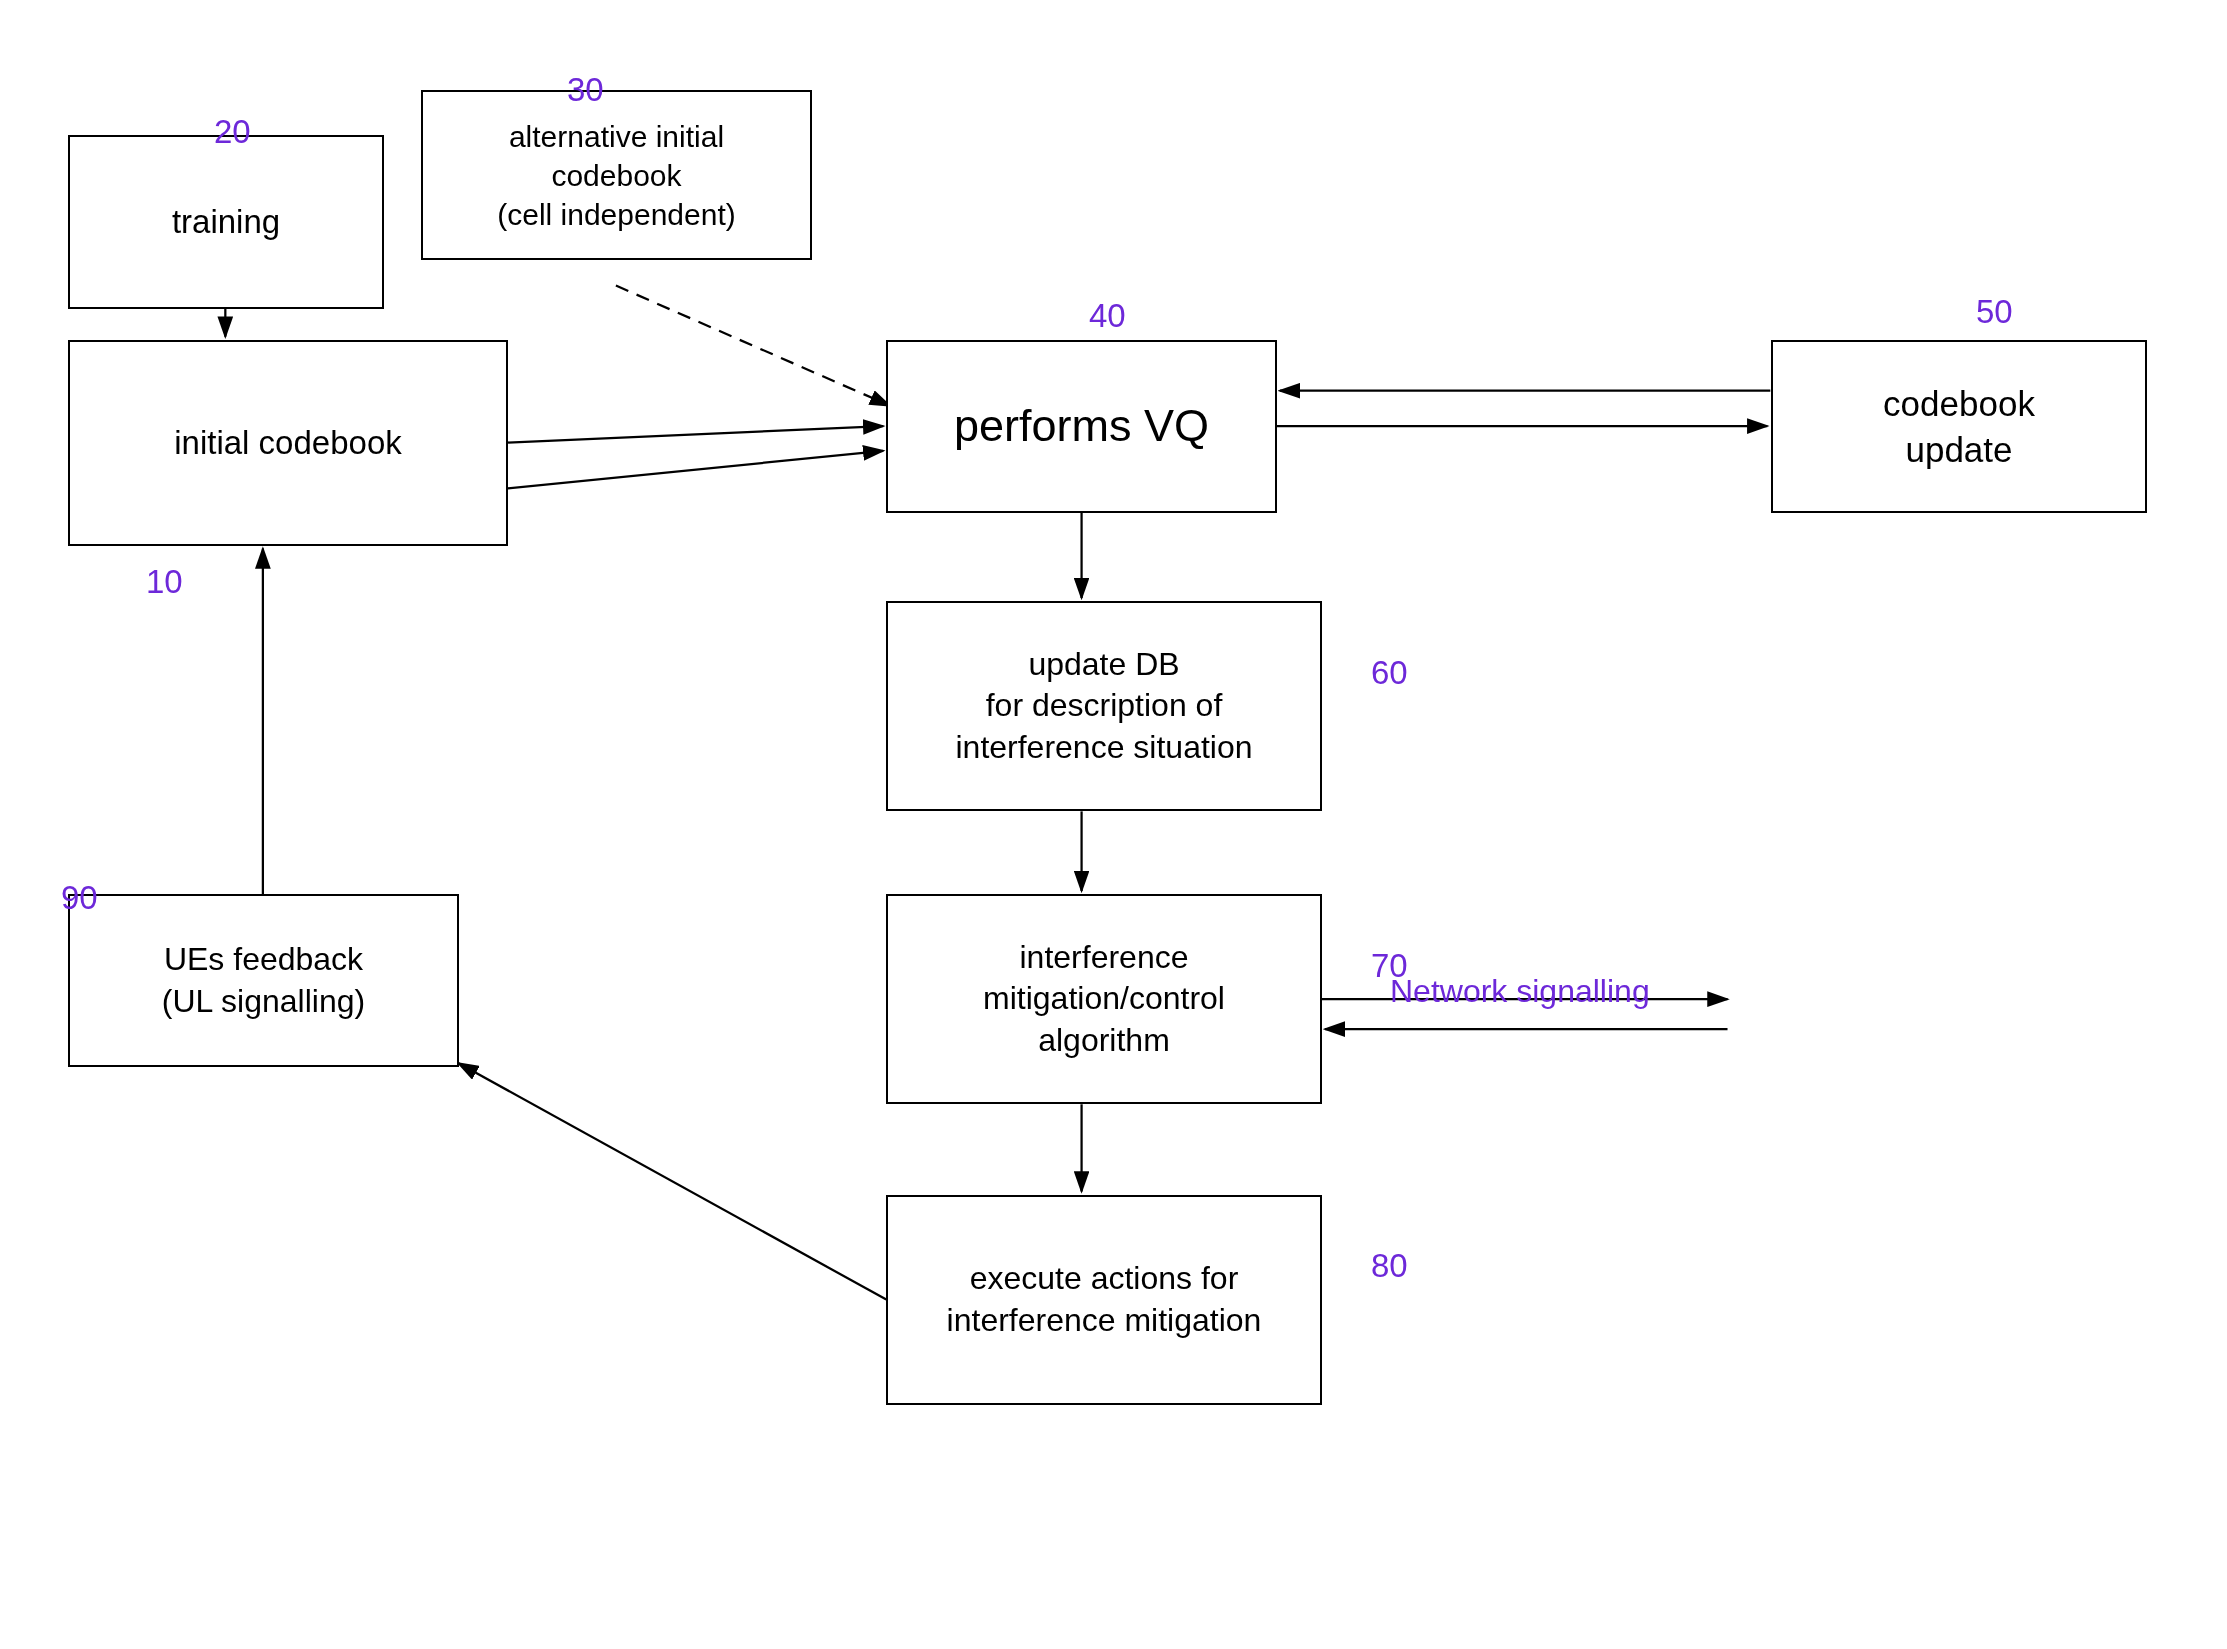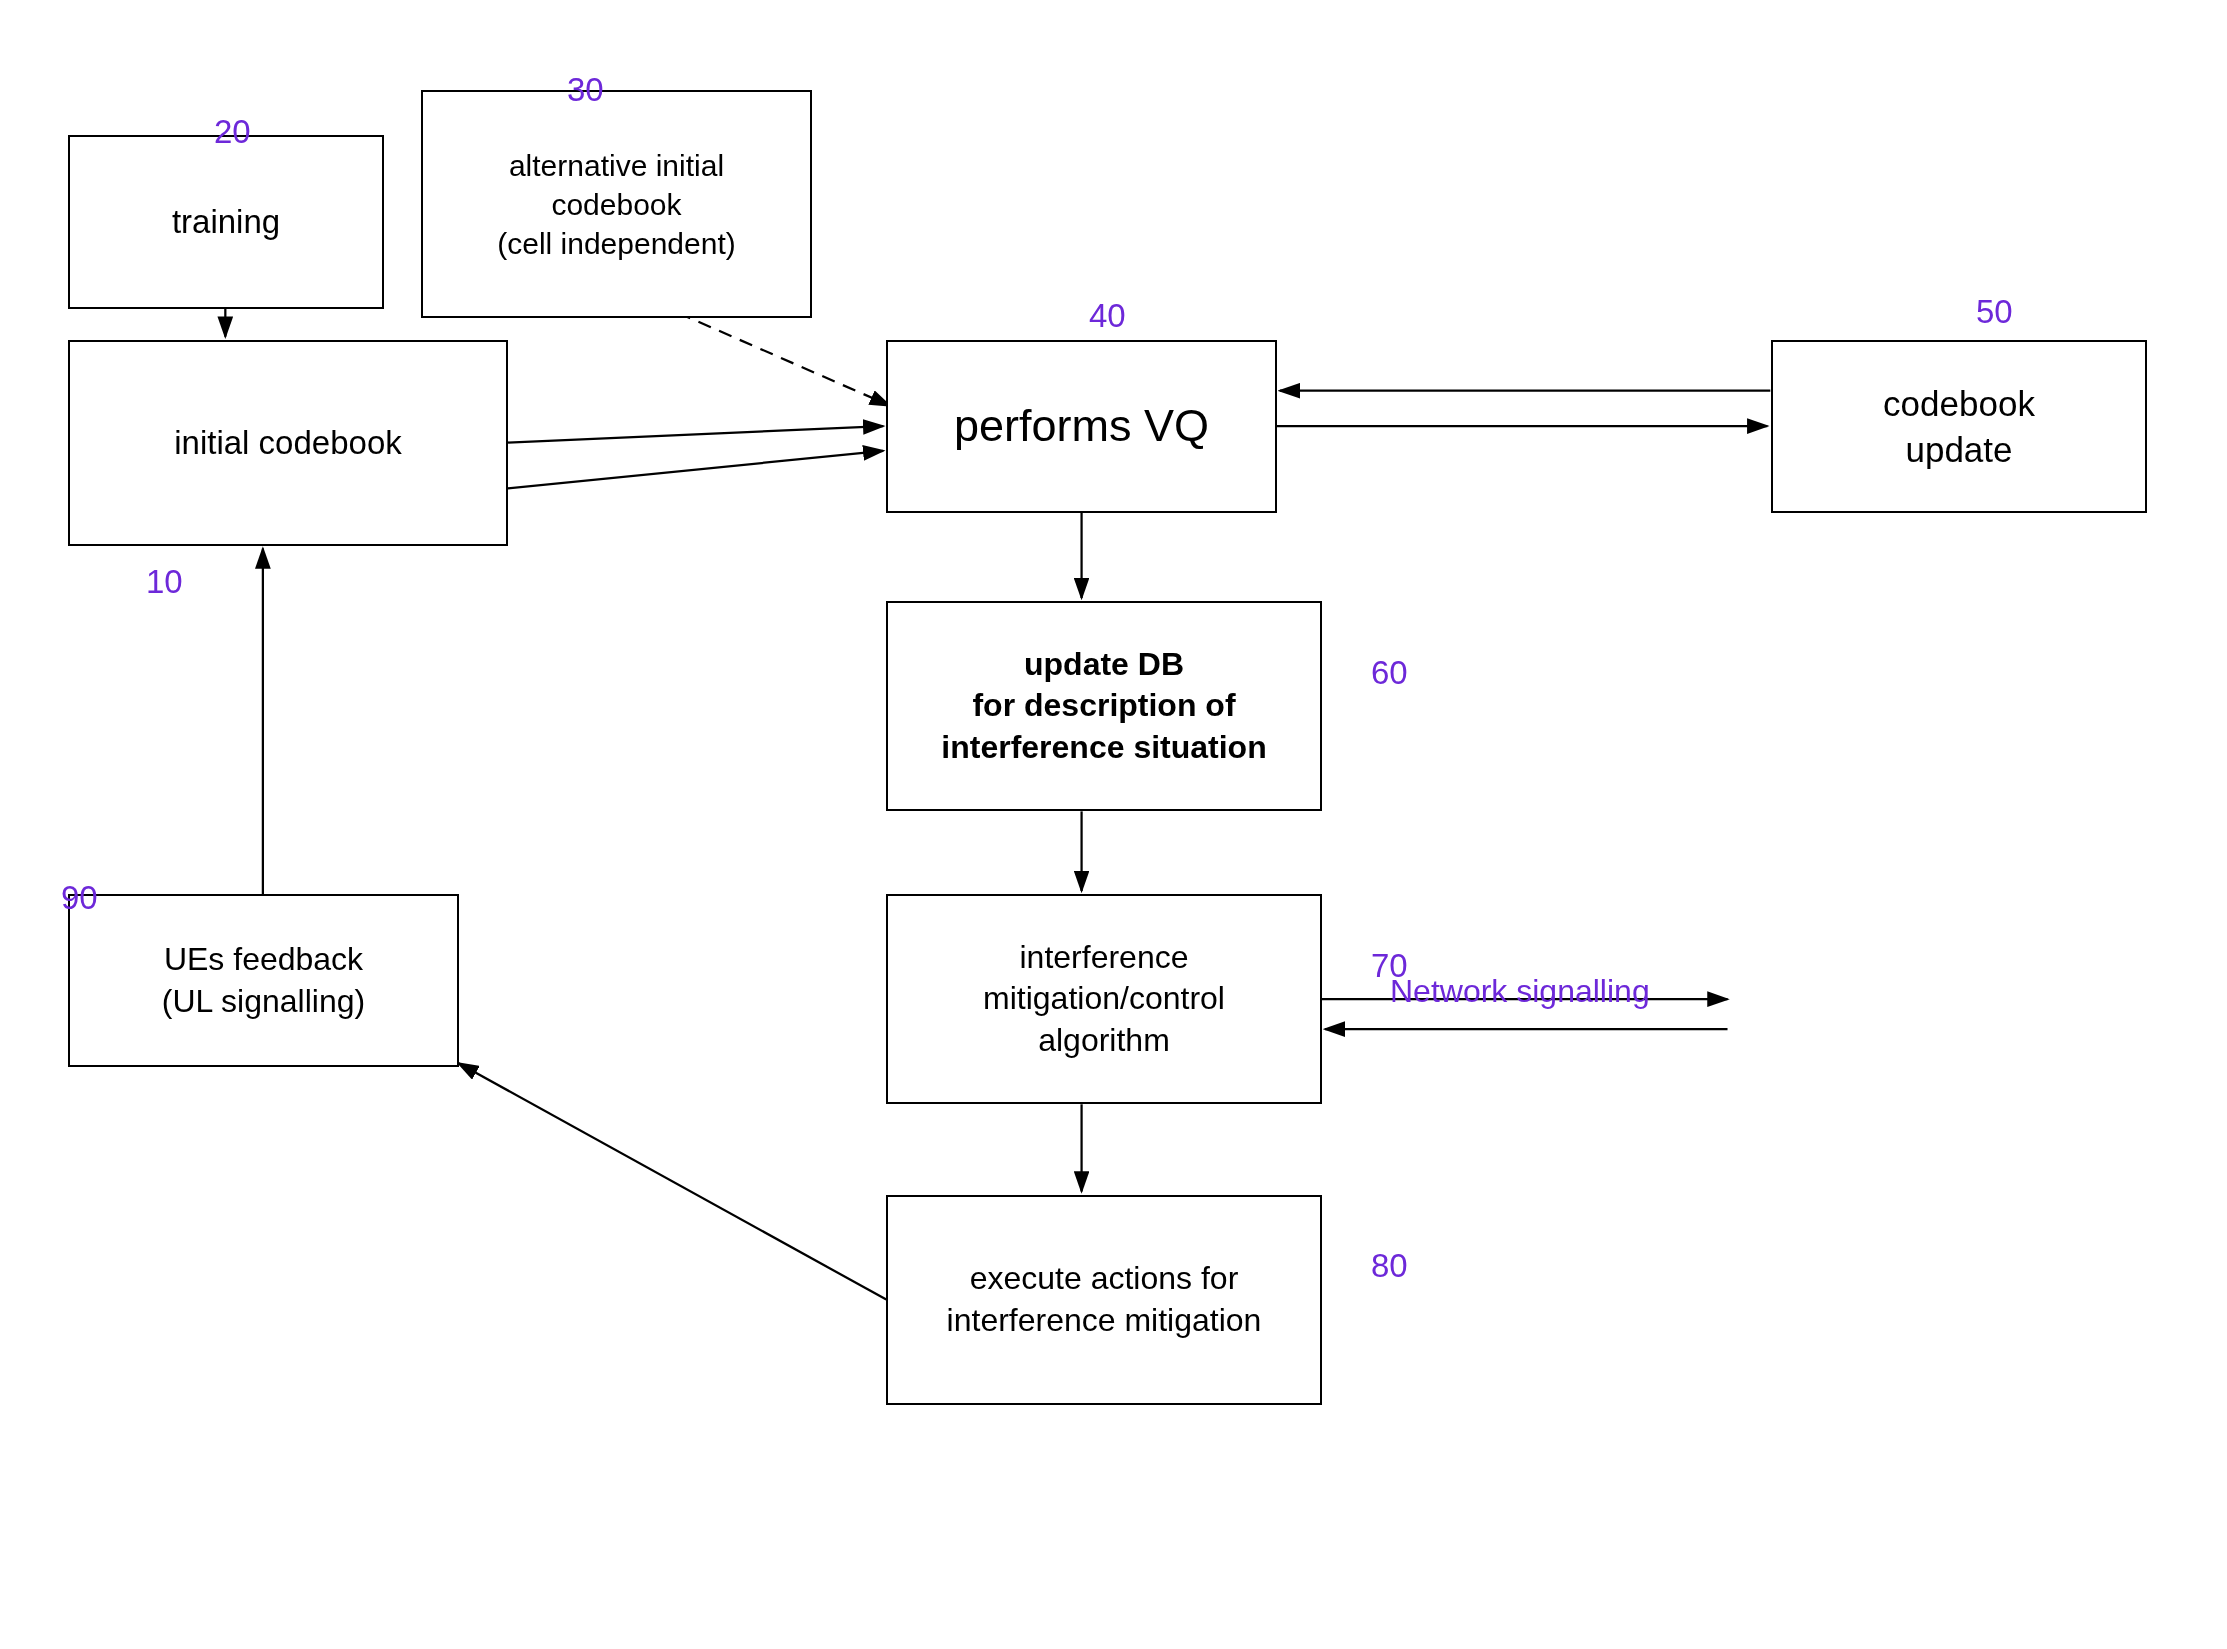--- a/index.html
+++ b/index.html
@@ -79,37 +79,37 @@
 </svg>
 
 <div class="box" style="left:68px; top:135px; width:316px; height:174px; font-size:33px;">
   <span>training</span>
 </div>
 
 <div class="box" style="left:68px; top:340px; width:440px; height:206px; font-size:33px;align-items:center;">
   <span>initial codebook</span>
 </div>
 
-<div class="box" style="left:421px; top:90px; width:391px; height:228px; font-size:30px;">
+<div class="box" style="left:421px; top:90px; width:391px; height:170px; font-size:30px;">
   <span style="white-space:pre-line;">alternative initial
 codebook
 (cell independent)</span>
 </div>
 
 <div class="box" style="left:886px; top:340px; width:391px; height:173px; font-size:45px;">
   <span>performs VQ</span>
 </div>
 
 <div class="box" style="left:1771px; top:340px; width:376px; height:173px; font-size:35px;">
   <span style="white-space:pre-line;">codebook
 update</span>
 </div>
 
 <div class="box" style="left:886px; top:601px; width:436px; height:210px; font-size:32px;">
-  <span style="white-space:pre-line;font-weight:bold;">update DB
+  <span style="white-space:pre-line;">update DB
 for description of
 interference situation</span>
 </div>
 
 <div class="box" style="left:886px; top:894px; width:436px; height:210px; font-size:32px;">
   <span style="white-space:pre-line;">interference
 mitigation/control
 algorithm</span>
 </div>
 

